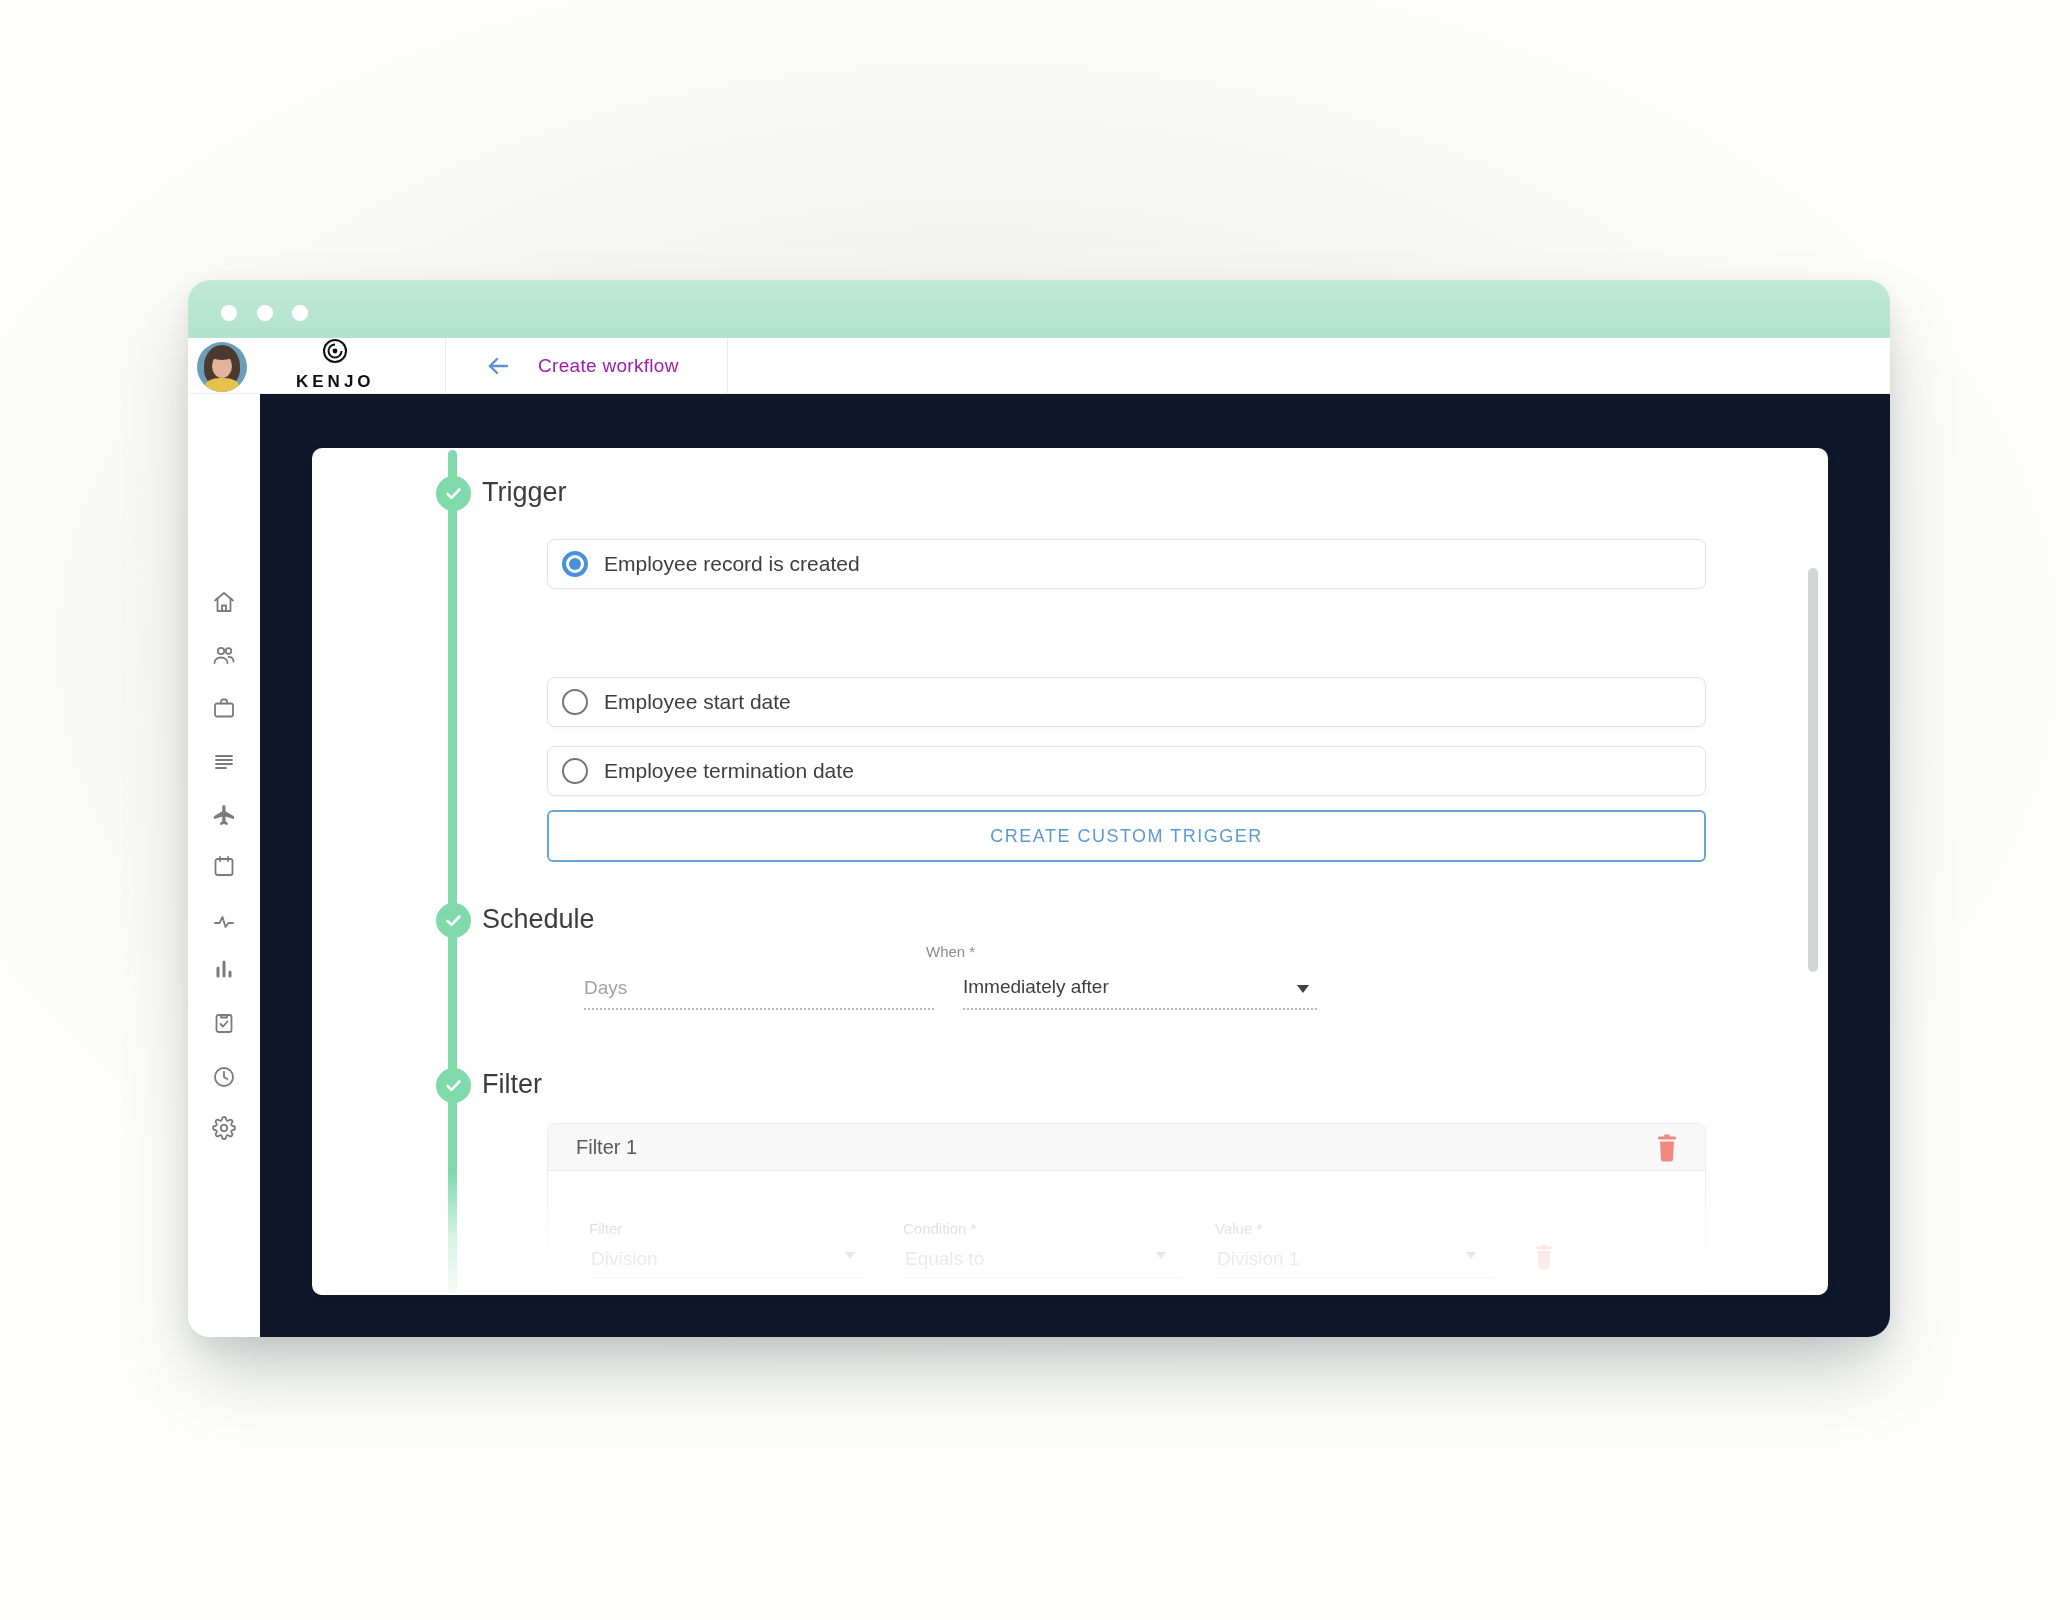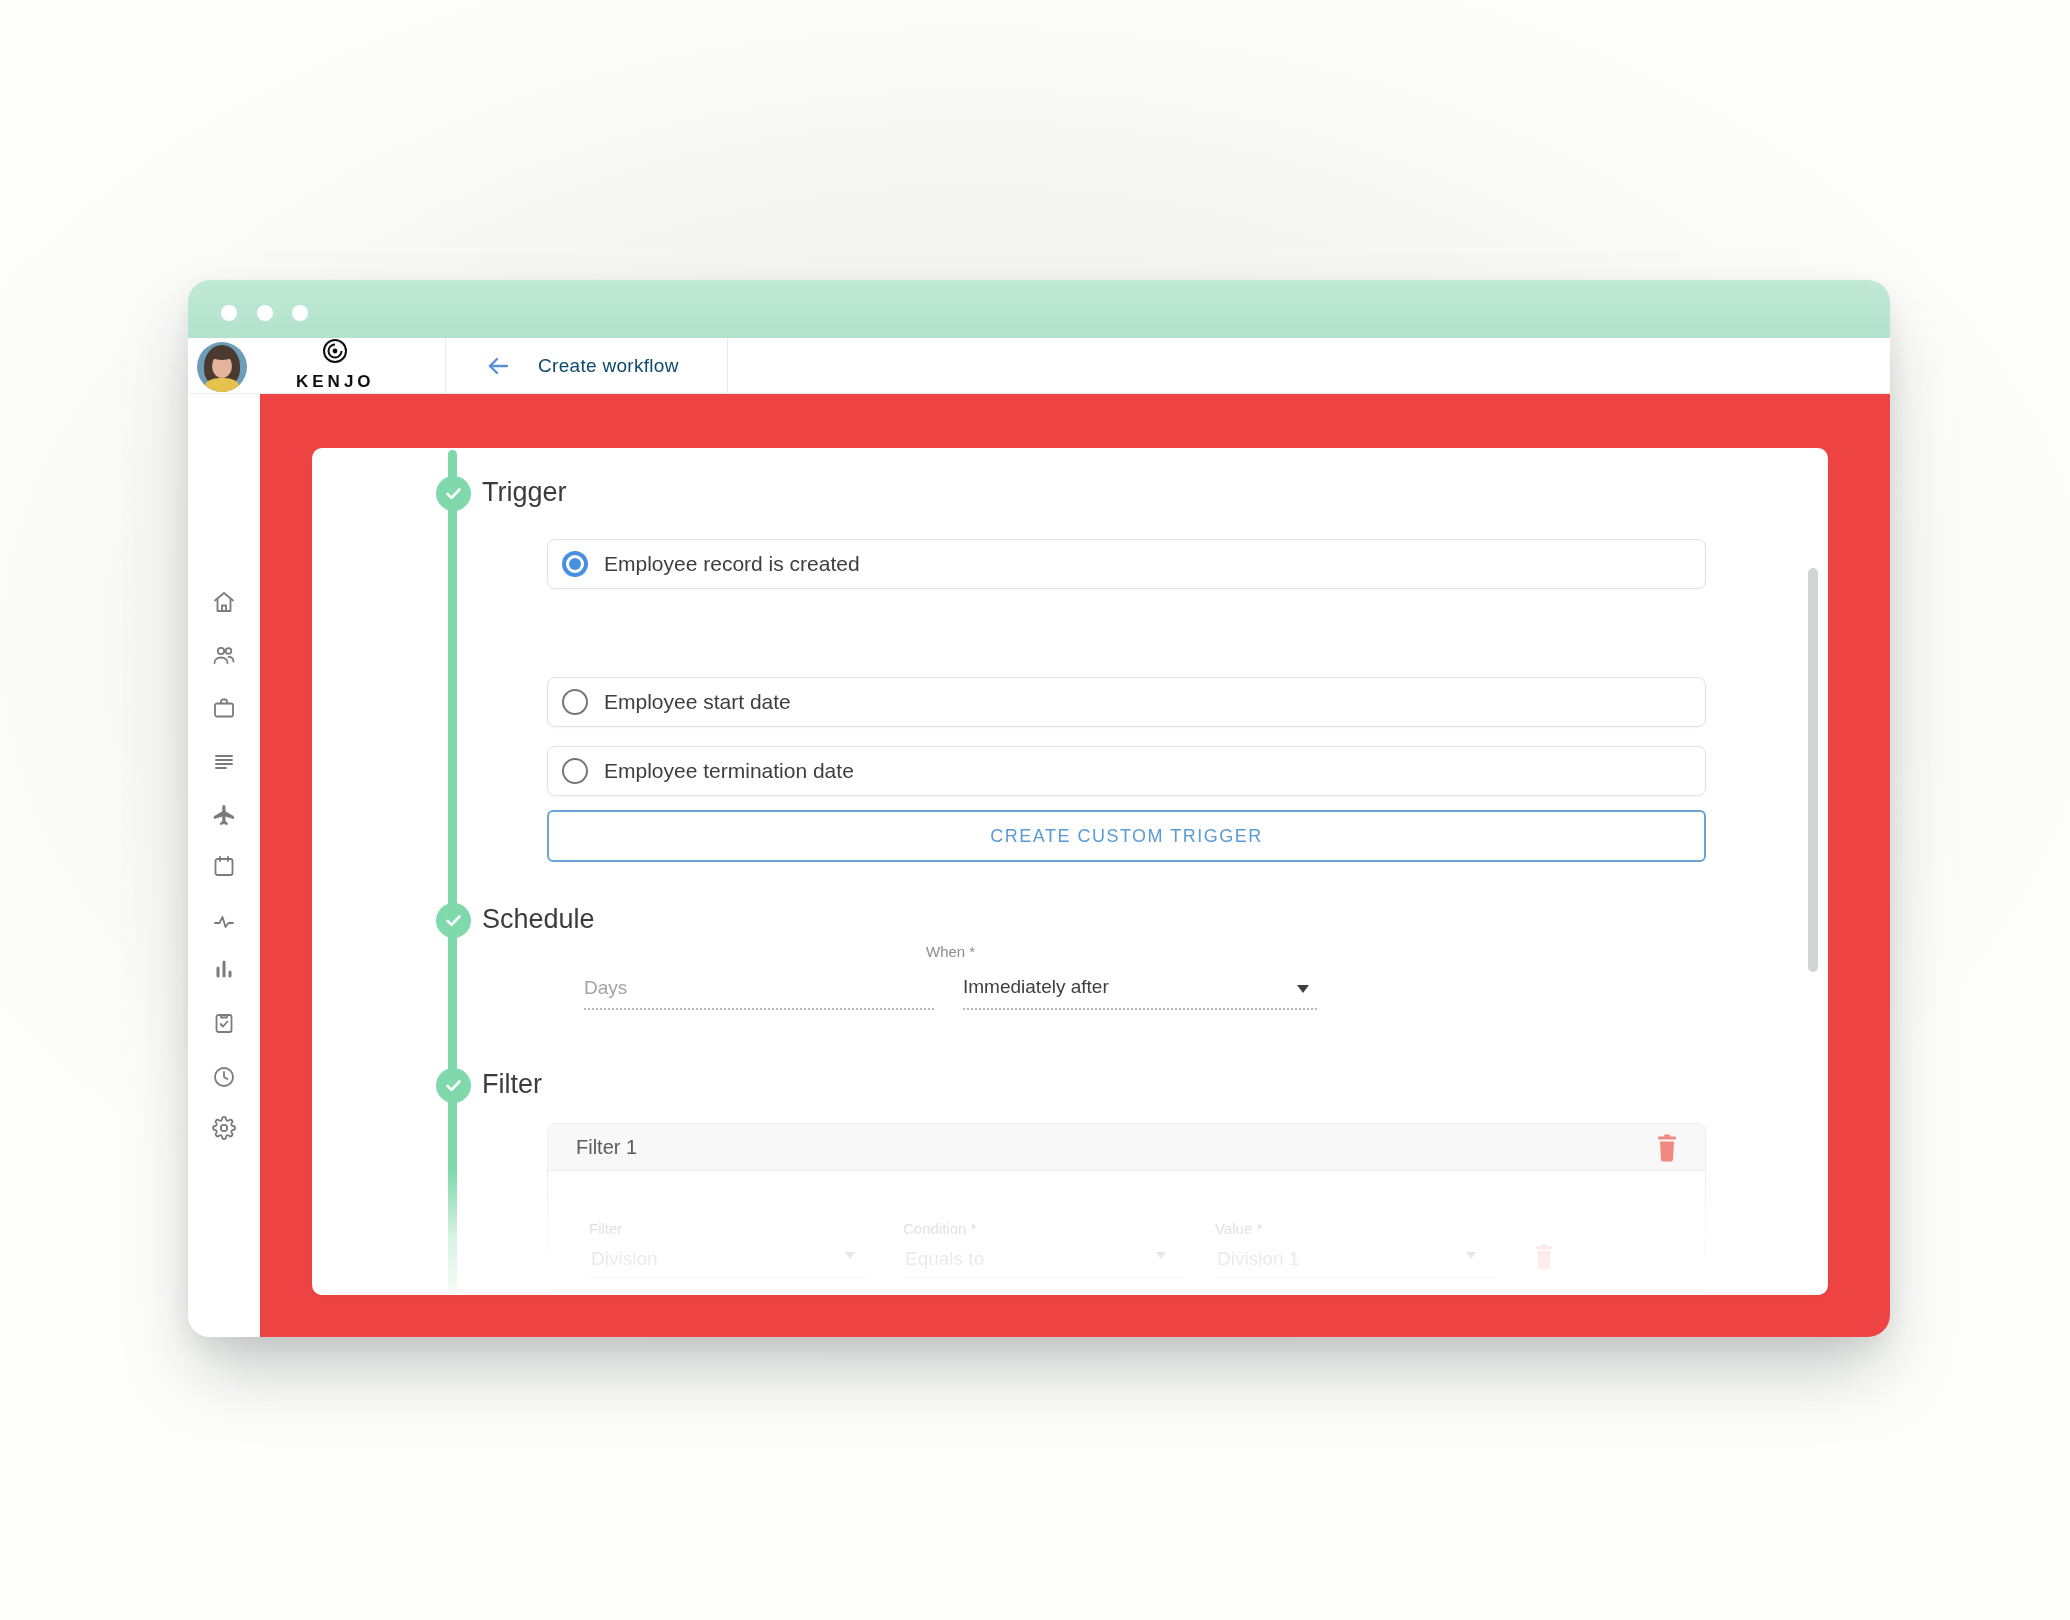--- a/index.html
+++ b/index.html
@@ -34,30 +34,30 @@
   .avatar .hair { position:absolute; left:7px; top:3px; width:36px; height:42px; border-radius:50% 50% 42% 42%; background:#4a3a30; }
   .avatar .face { position:absolute; left:15px; top:12px; width:20px; height:24px; border-radius:50%; background:#e3b49b; }
   .avatar .fringe { position:absolute; left:12px; top:6px; width:26px; height:12px; border-radius:50%; background:#4a3a30; }
   .avatar .body { position:absolute; left:8px; top:36px; width:34px; height:18px; border-radius:45% 45% 0 0; background:#e6c24d; }
   .brand { position:absolute; left:108px; top:0; height:56px; display:flex; align-items:center; gap:8px;flex-direction:column; }
   .brand-text { font-size:17px; font-weight:bold; letter-spacing:4px; color:#0f0f0f; }
   .hdiv { position:absolute; top:0; width:1px; height:56px; background:#e9e9e9; }
   .backbtn { position:absolute; left:298px; top:16px; width:24px; height:24px; cursor:pointer; }
   .pagetitle {
     position:absolute; left:350px; top:0; height:56px; display:flex; align-items:center;
-    font-size:19px; color:#0c4a6e; letter-spacing:0.3px;
+    font-size:19px; color:#a21caf; letter-spacing:0.3px;
   }
 
   
   .sidebar { position:absolute; left:0; top:114px; width:72px; height:943px; background:#fff; }
   .side-item { position:absolute; left:24px; width:24px; height:24px; cursor:pointer; }
   .side-item svg { stroke:#7b7b7b; }
 
   
-  .content { position:absolute; left:72px; top:114px; width:1630px; height:943px; background:#ef4444; }
+  .content { position:absolute; left:72px; top:114px; width:1630px; height:943px; background:#0f172a; }
   .card {
     position:absolute; left:52px; top:54px; width:1516px; height:847px; background:#fff;
     border-radius:10px; box-shadow:0 2px 10px rgba(0,0,0,0.05); overflow:hidden;
   }
 
   .timeline { position:absolute; left:136px; top:2px; width:9px; height:843px; border-radius:5px; background:#7fd9ab; }
   .stepcheck {
     position:absolute; left:124px; width:35px; height:35px; border-radius:50%;
     background:#7fd9ab; display:flex; align-items:center; justify-content:center;
   }

